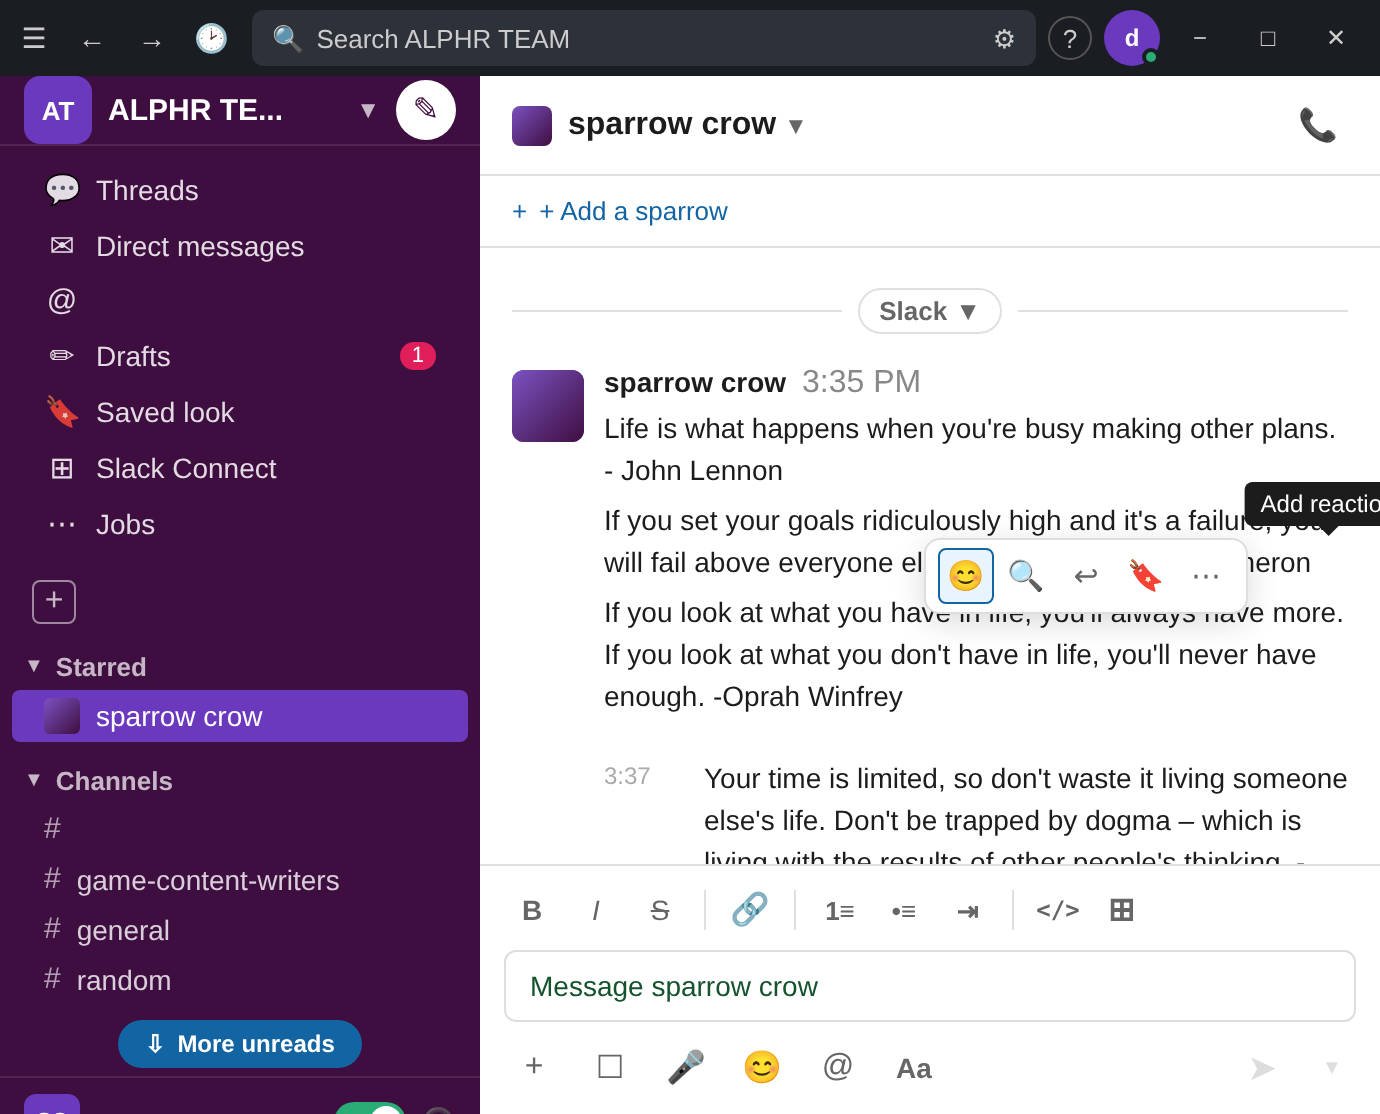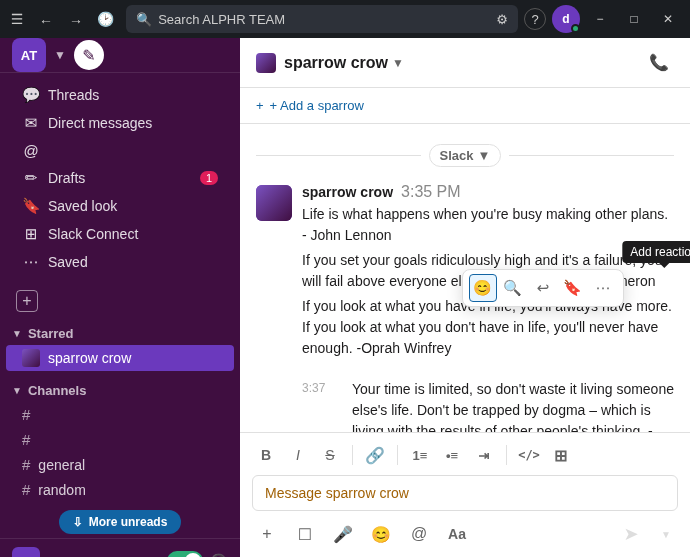--- a/index.html
+++ b/index.html
@@ -329,20 +329,21 @@
 </div>
 
 <div class="main-layout">
 
   <div class="sidebar">
 
     <div class="workspace-header">
       <div class="workspace-avatar">
         <span>AT</span>
       </div>
+      <div class="workspace-name">ALPHR TE...</div>
       <div class="workspace-chevron">▼</div>
       <div class="compose-btn">✎</div>
     </div>
 
     <div class="sidebar-nav">
       <div class="sidebar-item">
         <span class="icon">💬</span>
         <span>Threads</span>
       </div>
       <div class="sidebar-item">
@@ -360,21 +361,21 @@
       <div class="sidebar-item">
         <span class="icon">🔖</span>
         <span>Saved look</span>
       </div>
       <div class="sidebar-item">
         <span class="icon">⊞</span>
         <span>Slack Connect</span>
       </div>
       <div class="sidebar-item">
         <span class="icon">⋯</span>
-        <span>Saved</span>
+        <span>Jobs</span>
       </div>
     </div>
 
     <div style="margin: 2px 0;">
       <div class="sidebar-add-btn">+</div>
     </div>
 
     <div class="sidebar-section">
       <div class="sidebar-section-header">
         <span class="chevron">▼</span>
@@ -389,20 +390,21 @@
     <div class="sidebar-section">
       <div class="sidebar-section-header">
         <span class="chevron">▼</span>
         <span>Channels</span>
       </div>
       <div class="sidebar-channel">
         <span class="hash">#</span>
       </div>
       <div class="sidebar-channel">
         <span class="hash">#</span>
+        <span>game-content-writers</span>
       </div>
       <div class="sidebar-channel">
         <span class="hash">#</span>
         <span>general</span>
       </div>
       <div class="sidebar-channel">
         <span class="hash">#</span>
         <span>random</span>
       </div>
     </div>
@@ -511,21 +513,21 @@
         <div class="toolbar-separator"></div>
         <div class="toolbar-btn" style="font-size:13px;">1≡</div>
         <div class="toolbar-btn" style="font-size:13px;">•≡</div>
         <div class="toolbar-btn" style="font-size:13px;">⇥</div>
         <div class="toolbar-separator"></div>
         <div class="toolbar-btn code" style="font-size:12px;">&lt;/&gt;</div>
         <div class="toolbar-btn" style="font-size:16px;">⊞</div>
       </div>
 
       <div class="message-input-box">
-        <span style="color:#a16207;">Message sparrow crow</span>
+        <span style="color:#14532d;">Message sparrow crow</span>
       </div>
 
       <div class="message-actions-row">
         <div class="msg-action-btn">+</div>
         <div class="msg-action-btn">☐</div>
         <div class="msg-action-btn">🎤</div>
         <div class="msg-action-btn">😊</div>
         <div class="msg-action-btn">@</div>
         <div class="msg-action-btn" style="font-size:14px; font-weight:600;">Aa</div>
         <div class="send-btn">➤</div>

